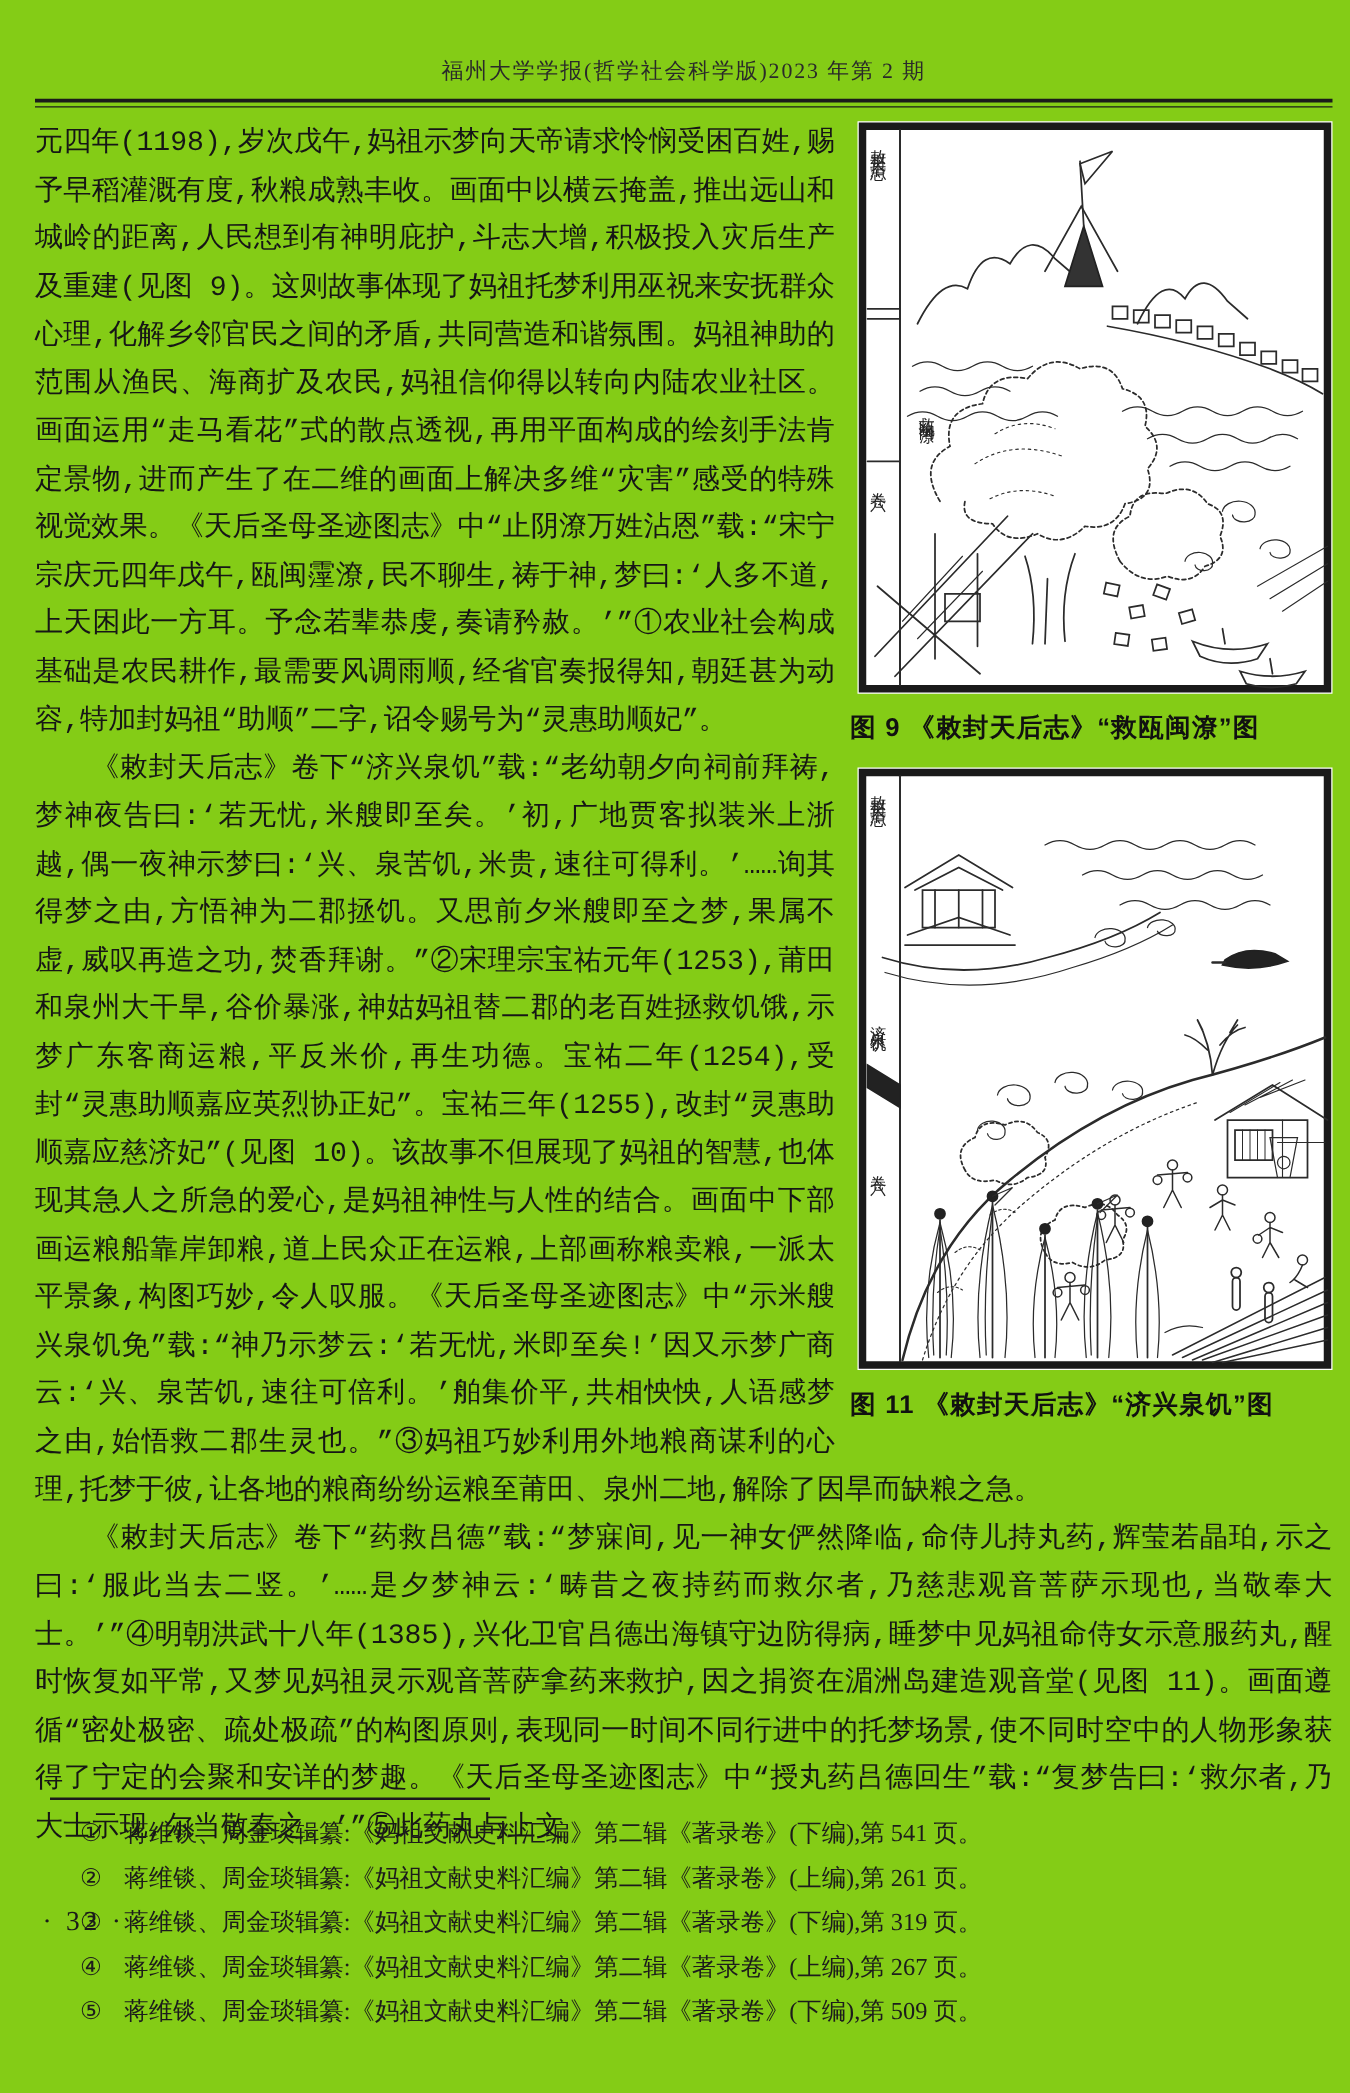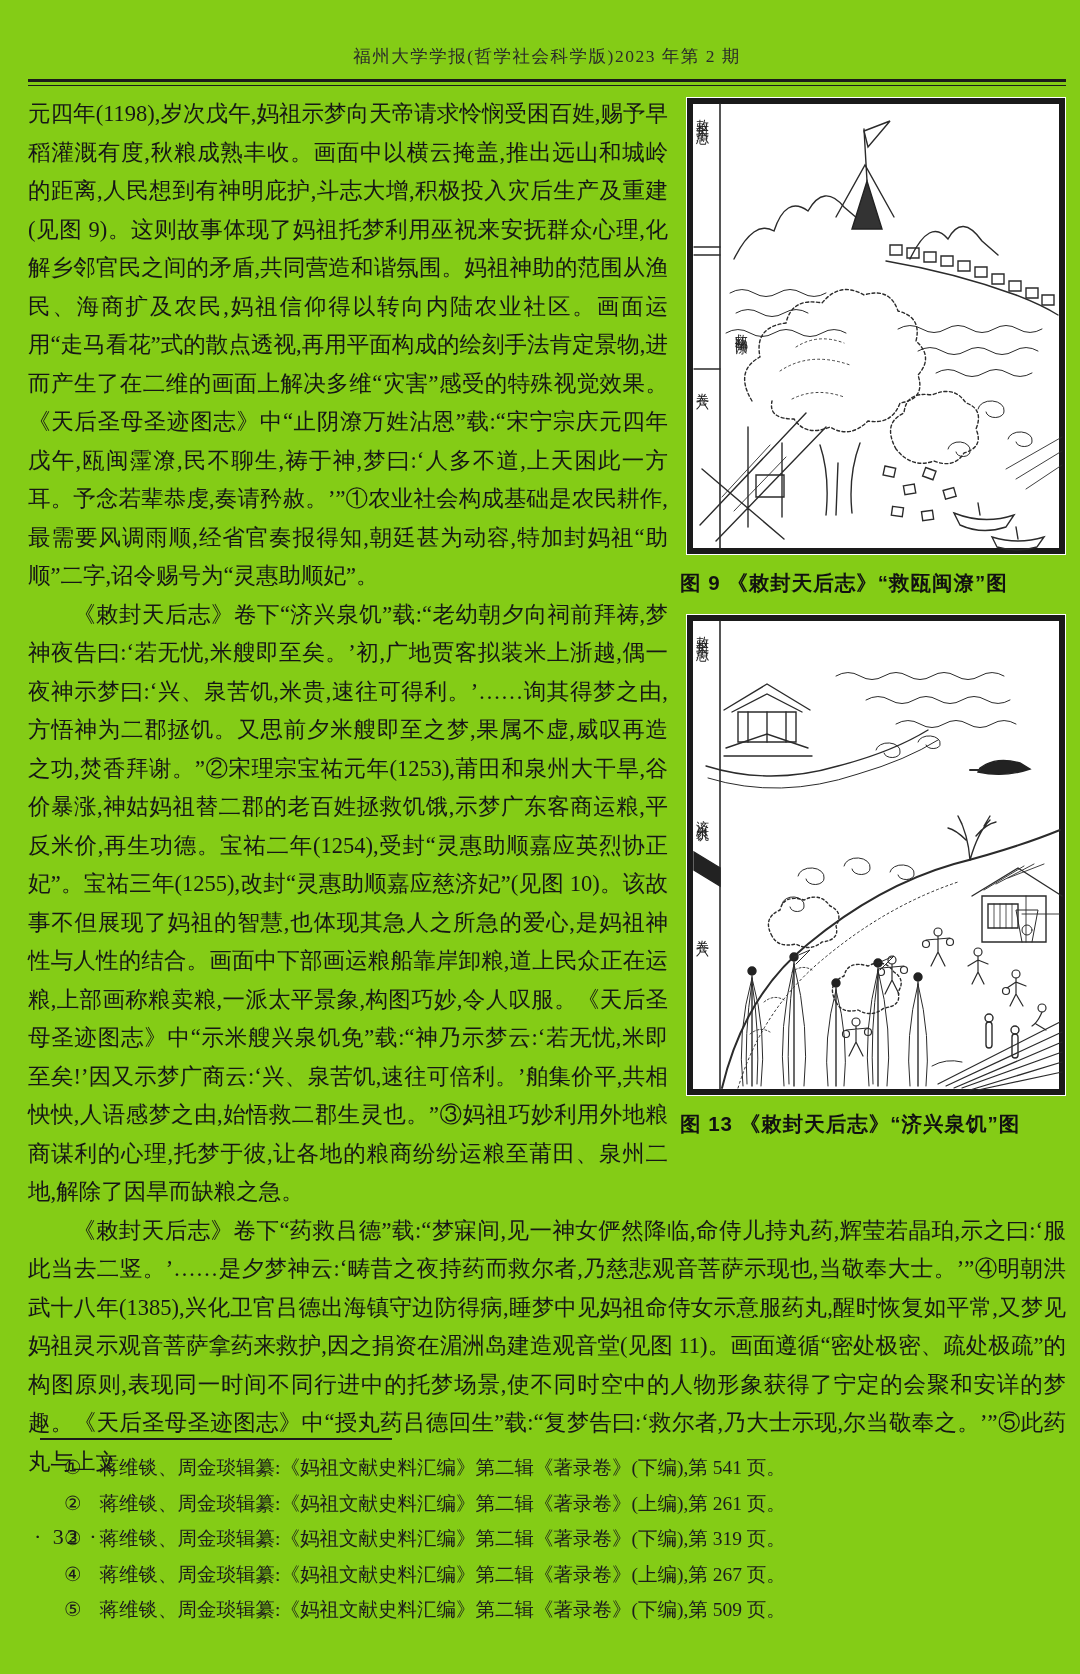--- a/index.html
+++ b/index.html
@@ -25,21 +25,21 @@
     height:3px;
     border-top:3px solid #1b1b1b;
     border-bottom:1.5px solid #1b1b1b;
   }
   .main-text{
     margin-top:9px;
     font-size:22.5px;
     line-height:38.5px;
     text-align:justify;
   }
-  .para{margin:0;}
+  .para{margin:0;font-family:Liberation Mono, monospace;}
   .para.indent{text-indent:2em;}
   .figblock{
     float:right;
     width:386px;
     margin-left:12px;
     margin-top:2px;
   }
   figure{margin:0;padding:0;}
   .figure-box{position:relative;width:380px;margin-left:6px;}
   .woodcut{display:block;background:#fff;}
@@ -267,21 +267,21 @@
             <rect x="300" y="408" width="6" height="26" rx="3"></rect>
               <circle cx="303" cy="404" r="4"></circle>
             <rect x="326" y="420" width="6" height="24" rx="3"></rect>
               <circle cx="329" cy="416" r="4"></circle>
             <path d="M246 452 q14 -8 30 -4" stroke-width="1"></path>
           </svg>
           <div class="vlabel" style="left:9px;top:12px;">敕封天后志</div>
           <div class="vlabel" style="left:9px;top:196px;">济兴泉饥</div>
           <div class="vlabel" style="left:9px;top:316px;">卷六</div>
         </div>
-        <figcaption class="figcap">图 13  《敕封天后志》“济兴泉饥”图</figcaption>
+        <figcaption class="figcap">图 11  《敕封天后志》“济兴泉饥”图</figcaption>
       </figure>
 
     </div>
 
     <p class="para">元四年(1198),岁次戊午,妈祖示梦向天帝请求怜悯受困百姓,赐予早稻灌溉有度,秋粮成熟丰收。画面中以横云掩盖,推出远山和城岭的距离,人民想到有神明庇护,斗志大增,积极投入灾后生产及重建(见图 9)。这则故事体现了妈祖托梦利用巫祝来安抚群众心理,化解乡邻官民之间的矛盾,共同营造和谐氛围。妈祖神助的范围从渔民、海商扩及农民,妈祖信仰得以转向内陆农业社区。画面运用“走马看花”式的散点透视,再用平面构成的绘刻手法肯定景物,进而产生了在二维的画面上解决多维“灾害”感受的特殊视觉效果。《天后圣母圣迹图志》中“止阴潦万姓沾恩”载:“宋宁宗庆元四年戊午,瓯闽霪潦,民不聊生,祷于神,梦曰:‘人多不道,上天困此一方耳。予念若辈恭虔,奏请矜赦。’”①农业社会构成基础是农民耕作,最需要风调雨顺,经省官奏报得知,朝廷甚为动容,特加封妈祖“助顺”二字,诏令赐号为“灵惠助顺妃”。</p>
     <p class="para indent">《敕封天后志》卷下“济兴泉饥”载:“老幼朝夕向祠前拜祷,梦神夜告曰:‘若无忧,米艘即至矣。’初,广地贾客拟装米上浙越,偶一夜神示梦曰:‘兴、泉苦饥,米贵,速往可得利。’……询其得梦之由,方悟神为二郡拯饥。又思前夕米艘即至之梦,果属不虚,威叹再造之功,焚香拜谢。”②宋理宗宝祐元年(1253),莆田和泉州大干旱,谷价暴涨,神姑妈祖替二郡的老百姓拯救饥饿,示梦广东客商运粮,平反米价,再生功德。宝祐二年(1254),受封“灵惠助顺嘉应英烈协正妃”。宝祐三年(1255),改封“灵惠助顺嘉应慈济妃”(见图 10)。该故事不但展现了妈祖的智慧,也体现其急人之所急的爱心,是妈祖神性与人性的结合。画面中下部画运粮船靠岸卸粮,道上民众正在运粮,上部画称粮卖粮,一派太平景象,构图巧妙,令人叹服。《天后圣母圣迹图志》中“示米艘兴泉饥免”载:“神乃示梦云:‘若无忧,米即至矣!’因又示梦广商云:‘兴、泉苦饥,速往可倍利。’舶集价平,共相怏怏,人语感梦之由,始悟救二郡生灵也。”③妈祖巧妙利用外地粮商谋利的心理,托梦于彼,让各地的粮商纷纷运粮至莆田、泉州二地,解除了因旱而缺粮之急。</p>
     <p class="para indent">《敕封天后志》卷下“药救吕德”载:“梦寐间,见一神女俨然降临,命侍儿持丸药,辉莹若晶珀,示之曰:‘服此当去二竖。’……是夕梦神云:‘畴昔之夜持药而救尔者,乃慈悲观音菩萨示现也,当敬奉大士。’”④明朝洪武十八年(1385),兴化卫官吕德出海镇守边防得病,睡梦中见妈祖命侍女示意服药丸,醒时恢复如平常,又梦见妈祖灵示观音菩萨拿药来救护,因之捐资在湄洲岛建造观音堂(见图 11)。画面遵循“密处极密、疏处极疏”的构图原则,表现同一时间不同行进中的托梦场景,使不同时空中的人物形象获得了宁定的会聚和安详的梦趣。《天后圣母圣迹图志》中“授丸药吕德回生”载:“复梦告曰:‘救尔者,乃大士示现,尔当敬奉之。’”⑤此药丸与上文</p>
 
   </div>
 

